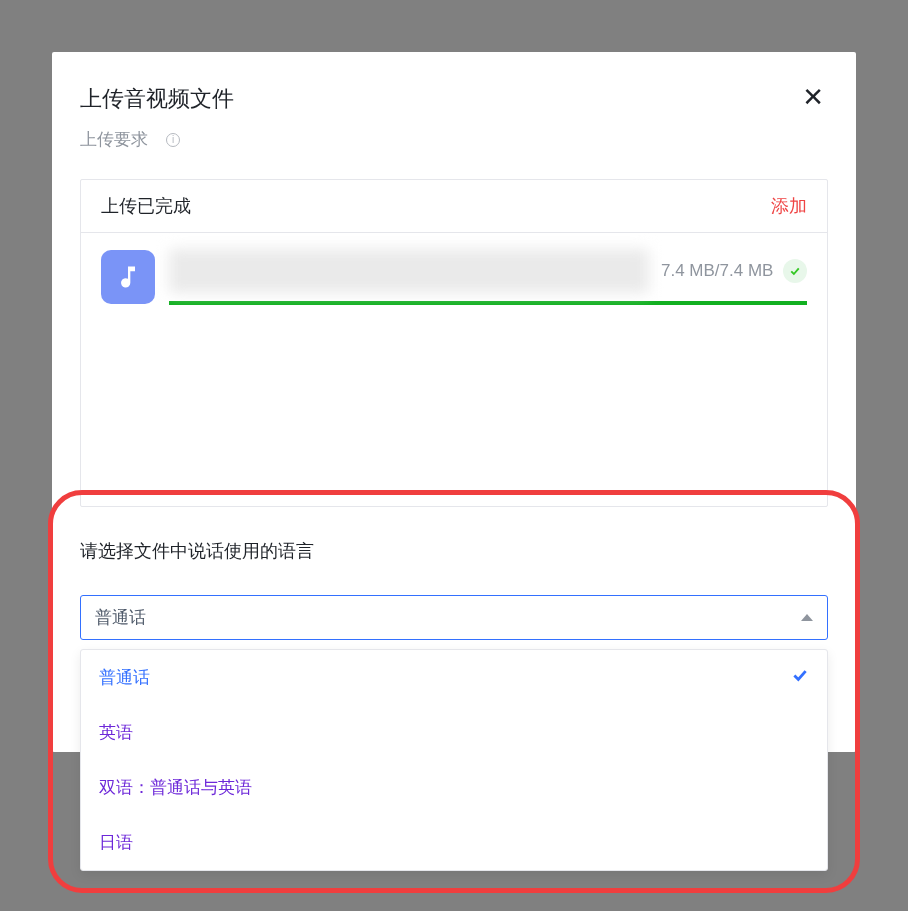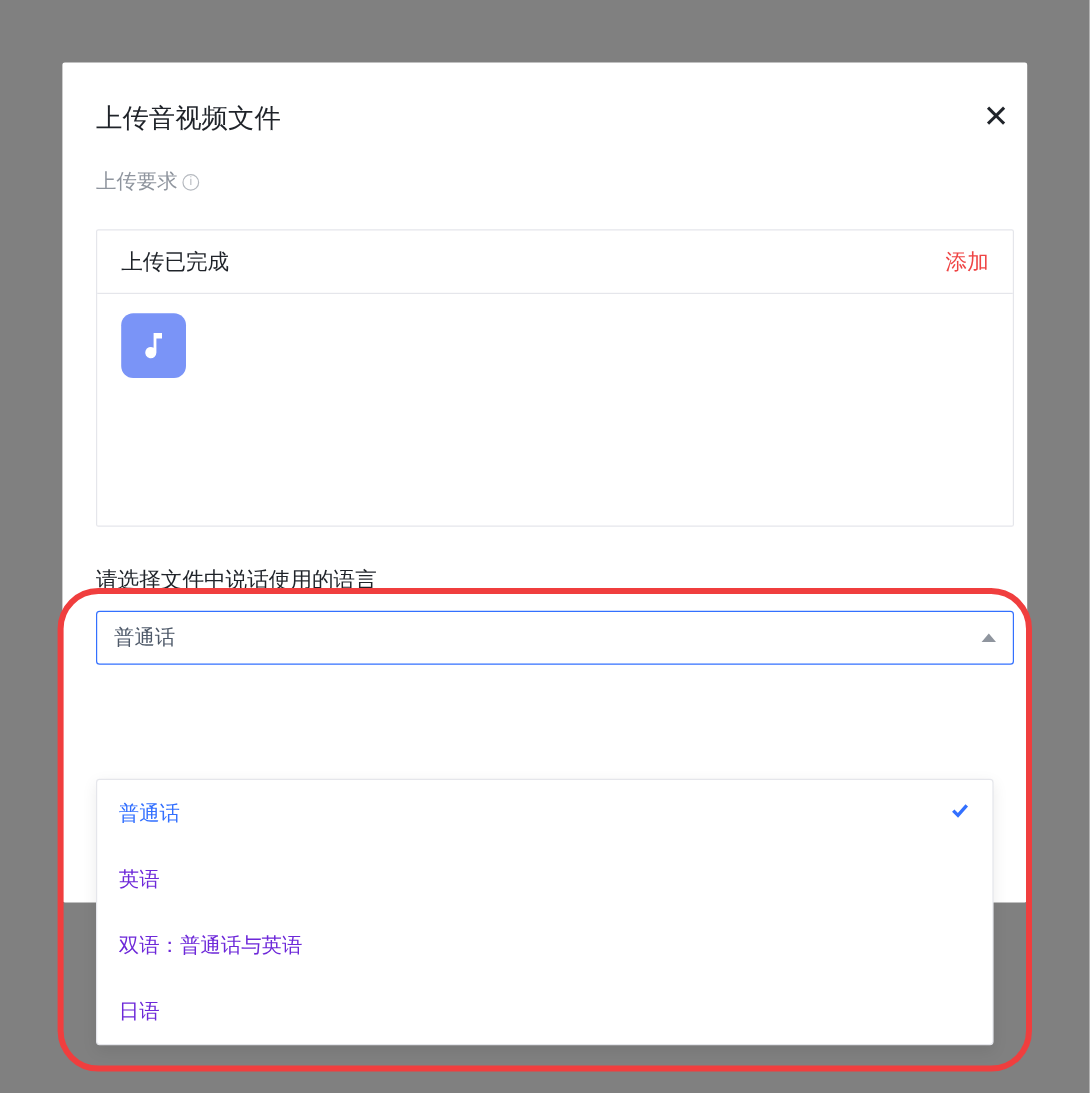--- a/index.html
+++ b/index.html
@@ -11,64 +11,64 @@
   overflow: hidden;
   position: relative;
 }
 .modal {
   position: absolute;
   top: 52px;
   left: 52px;
   right: 52px;
   background: #fff;
   border-radius: 2px;
-  padding: 32px 11px 28px 28px;
+  padding: 32px 28px 28px 28px;
   min-height: 700px;
 }
 .modal-header {
   display: flex;
   justify-content: space-between;
   align-items: flex-start;
 }
 .modal-title {
   font-size: 22px;
   color: #1f2329;
   font-weight: 500;
 }
 .close-x {
   font-size: 26px;
   line-height: 22px;
   color: #1f2329;
   cursor: pointer;
   padding: 2px 4px;
 }
 .upload-req {
-  margin-top: 26px;
+  margin-top: 14px;
   font-size: 17px;
   color: #8f959e;
   display: flex;
   align-items: center;
-  gap: 4px;
+  gap: 18px;
 }
 .info-icon {
   display: inline-flex;
   width: 14px;
   height: 14px;
   border: 1px solid #b5b9bf;
   border-radius: 50%;
   align-items: center;
   justify-content: center;
   font-size: 10px;
   color: #b5b9bf;
 }
 .upload-card {
   margin-top: 28px;
   border: 1px solid #e5e6eb;
   border-radius: 2px;
-  height: 248px;
+  height: 328px;
 }
 .upload-card-header {
   display: flex;
   justify-content: space-between;
   align-items: center;
   padding: 14px 20px;
   border-bottom: 1px solid #e5e6eb;
   font-size: 18px;
   color: #1f2329;
 }
@@ -144,21 +144,21 @@
   border: 5px solid #f03e3e;
   border-radius: 34px;
   pointer-events: none;
 }
 .language-section {
   margin-top: 32px;
 }
 .lang-label {
   font-size: 18px;
   color: #1f2329;
-  margin-bottom: 14px;
+  margin-bottom: 32px;
 }
 .select-box {
   border: 1px solid #3370ff;
   border-radius: 3px;
   padding: 10px 14px;
   display: flex;
   justify-content: space-between;
   align-items: center;
   font-size: 17px;
   color: #4e5969;
@@ -212,20 +212,32 @@
     <div class="upload-card-header">
       <span>上传已完成</span>
       <span class="add-link">添加</span>
     </div>
     <div class="file-row">
       <div class="music-icon">
         <svg viewBox="0 0 24 24">
             <path d="M12 3v10.55A4 4 0 1 0 14 17V7h4V3h-6z"></path>
           </svg>
       </div>
+      <div class="file-body">
+        <div class="file-top">
+          <div class="file-name-blur"></div>
+          <div class="file-size">7.4 MB/7.4 MB</div>
+          <div class="success-badge">
+            <svg viewBox="0 0 16 16">
+                <polyline points="3,8.5 6.5,12 13,4.5"></polyline>
+              </svg>
+          </div>
+        </div>
+        <div class="progress-bar"></div>
+      </div>
     </div>
   </div>
 
   <div class="language-section">
     <div class="lang-label">请选择文件中说话使用的语言</div>
     <div class="select-box">
       <span>普通话</span>
       <span class="triangle-up"></span>
     </div>
   </div>

